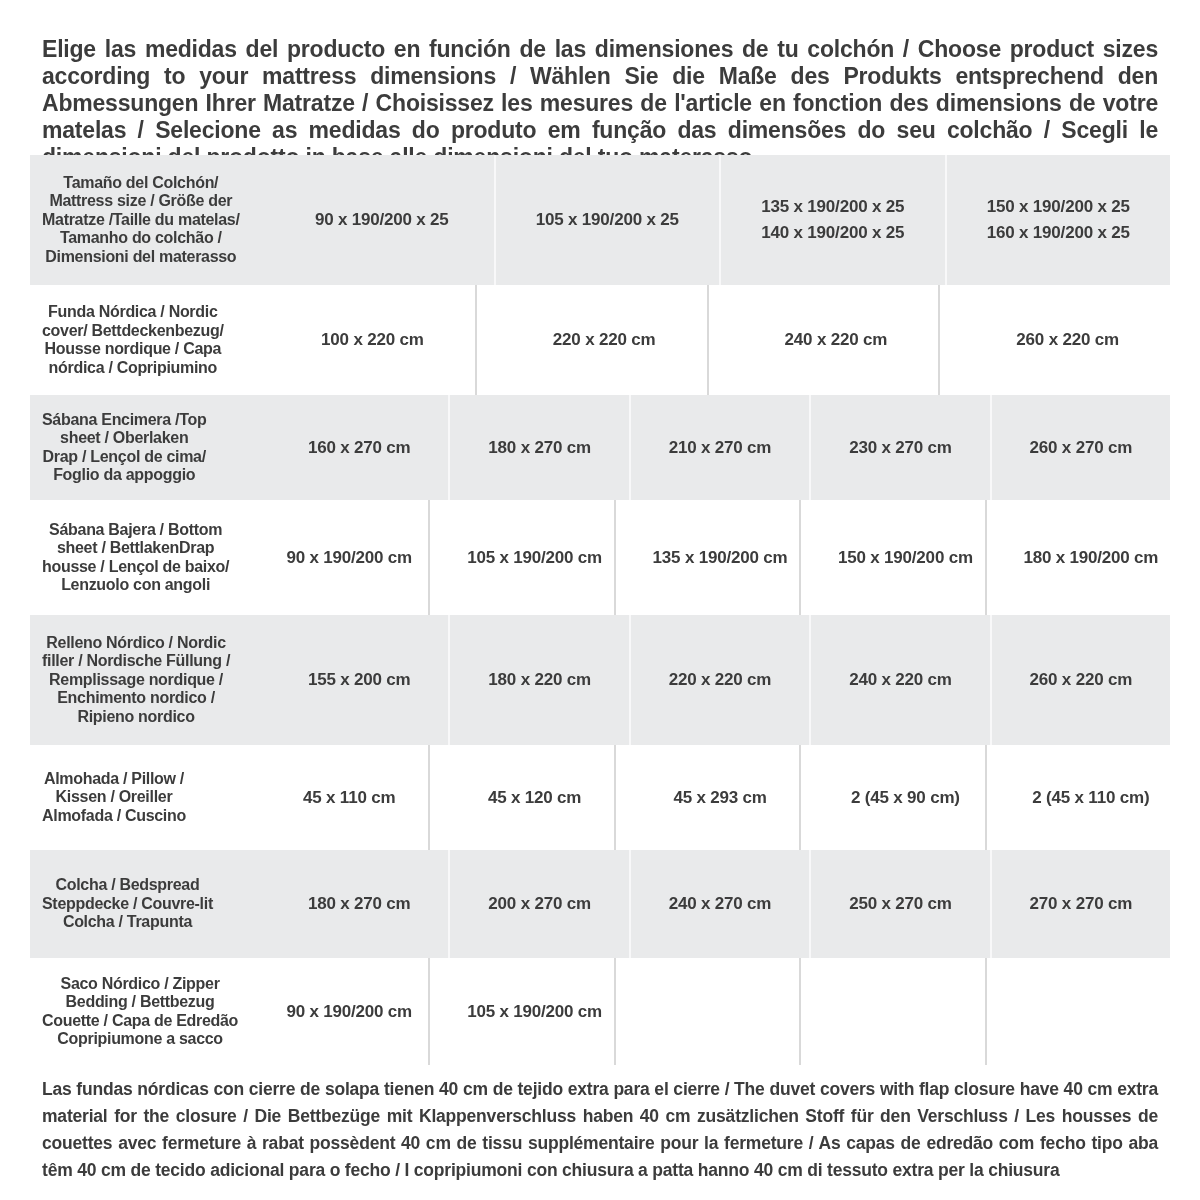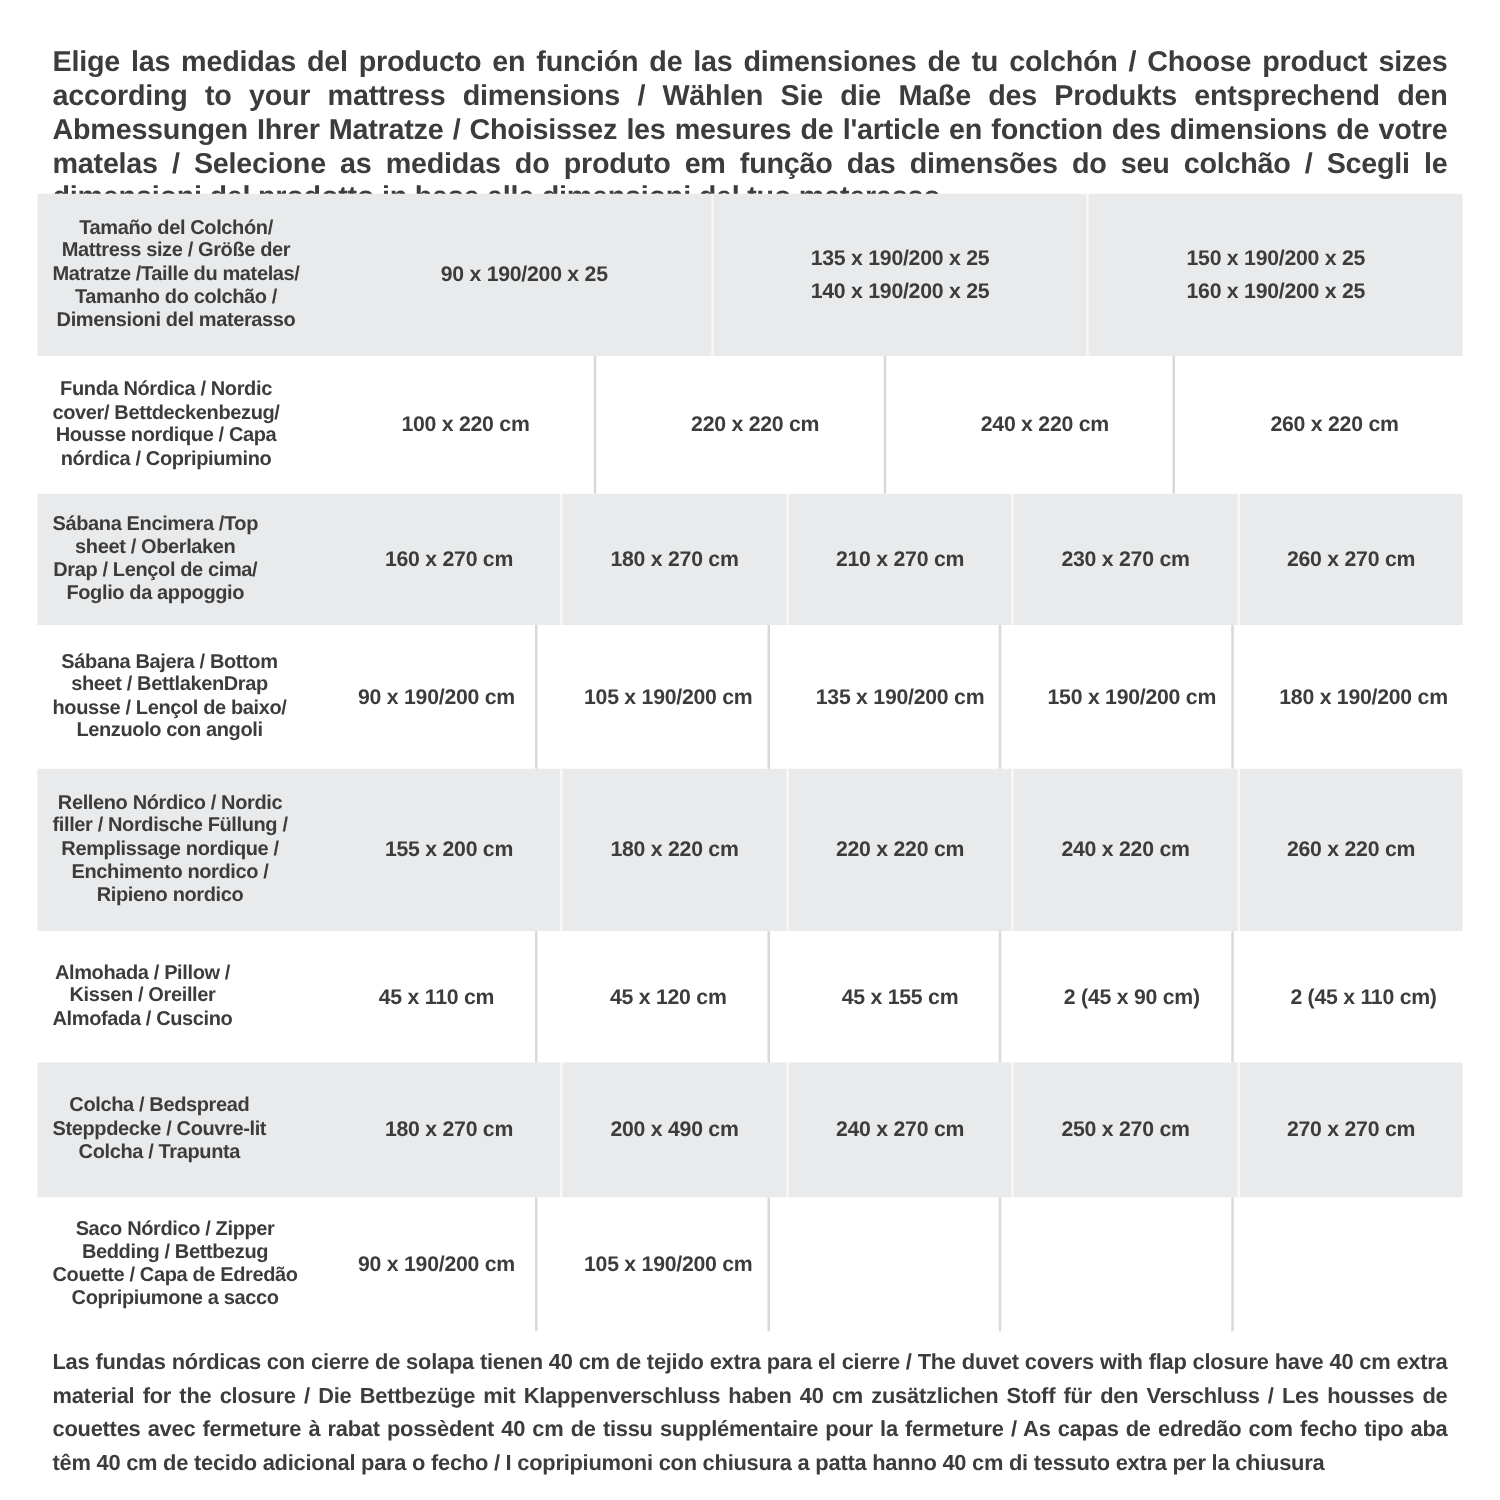--- a/index.html
+++ b/index.html
@@ -83,20 +83,21 @@
 
   <div class="size-table">
 
     <div class="t-row gray r1">
       <div class="t-label">Tamaño del Colchón/
 Mattress size / Größe der
 Matratze /Taille du matelas/
 Tamanho do colchão /
 Dimensioni del materasso</div>
       <div class="t-cell">90 x 190/200 x 25</div>
+      <div class="t-cell">105 x 190/200 x 25</div>
       <div class="t-cell">135 x 190/200 x 25
 140 x 190/200 x 25</div>
       <div class="t-cell">150 x 190/200 x 25
 160 x 190/200 x 25</div>
     </div>
 
     <div class="t-row white r2">
       <div class="t-label">Funda Nórdica /  Nordic
 cover/ Bettdeckenbezug/
 Housse nordique  / Capa
@@ -143,31 +144,31 @@
       <div class="t-cell">240 x 220 cm</div>
       <div class="t-cell">260 x 220 cm</div>
     </div>
 
     <div class="t-row white r6">
       <div class="t-label">Almohada  / Pillow /
 Kissen / Oreiller
 Almofada / Cuscino</div>
       <div class="t-cell">45 x 110 cm</div>
       <div class="t-cell">45 x 120 cm</div>
-      <div class="t-cell">45 x 155 cm</div>
+      <div class="t-cell">45 x 293 cm</div>
       <div class="t-cell">2 (45 x 90 cm)</div>
       <div class="t-cell">2 (45 x 110 cm)</div>
     </div>
 
     <div class="t-row gray r7">
       <div class="t-label">Colcha / Bedspread
 Steppdecke / Couvre-lit
 Colcha / Trapunta</div>
       <div class="t-cell">180 x 270 cm</div>
-      <div class="t-cell">200 x 490 cm</div>
+      <div class="t-cell">200 x 270 cm</div>
       <div class="t-cell">240 x 270 cm</div>
       <div class="t-cell">250 x 270 cm</div>
       <div class="t-cell">270 x 270 cm</div>
     </div>
 
     <div class="t-row white r8">
       <div class="t-label">Saco Nórdico / Zipper
 Bedding / Bettbezug
 Couette  / Capa de Edredão
 Copripiumone a sacco</div>

